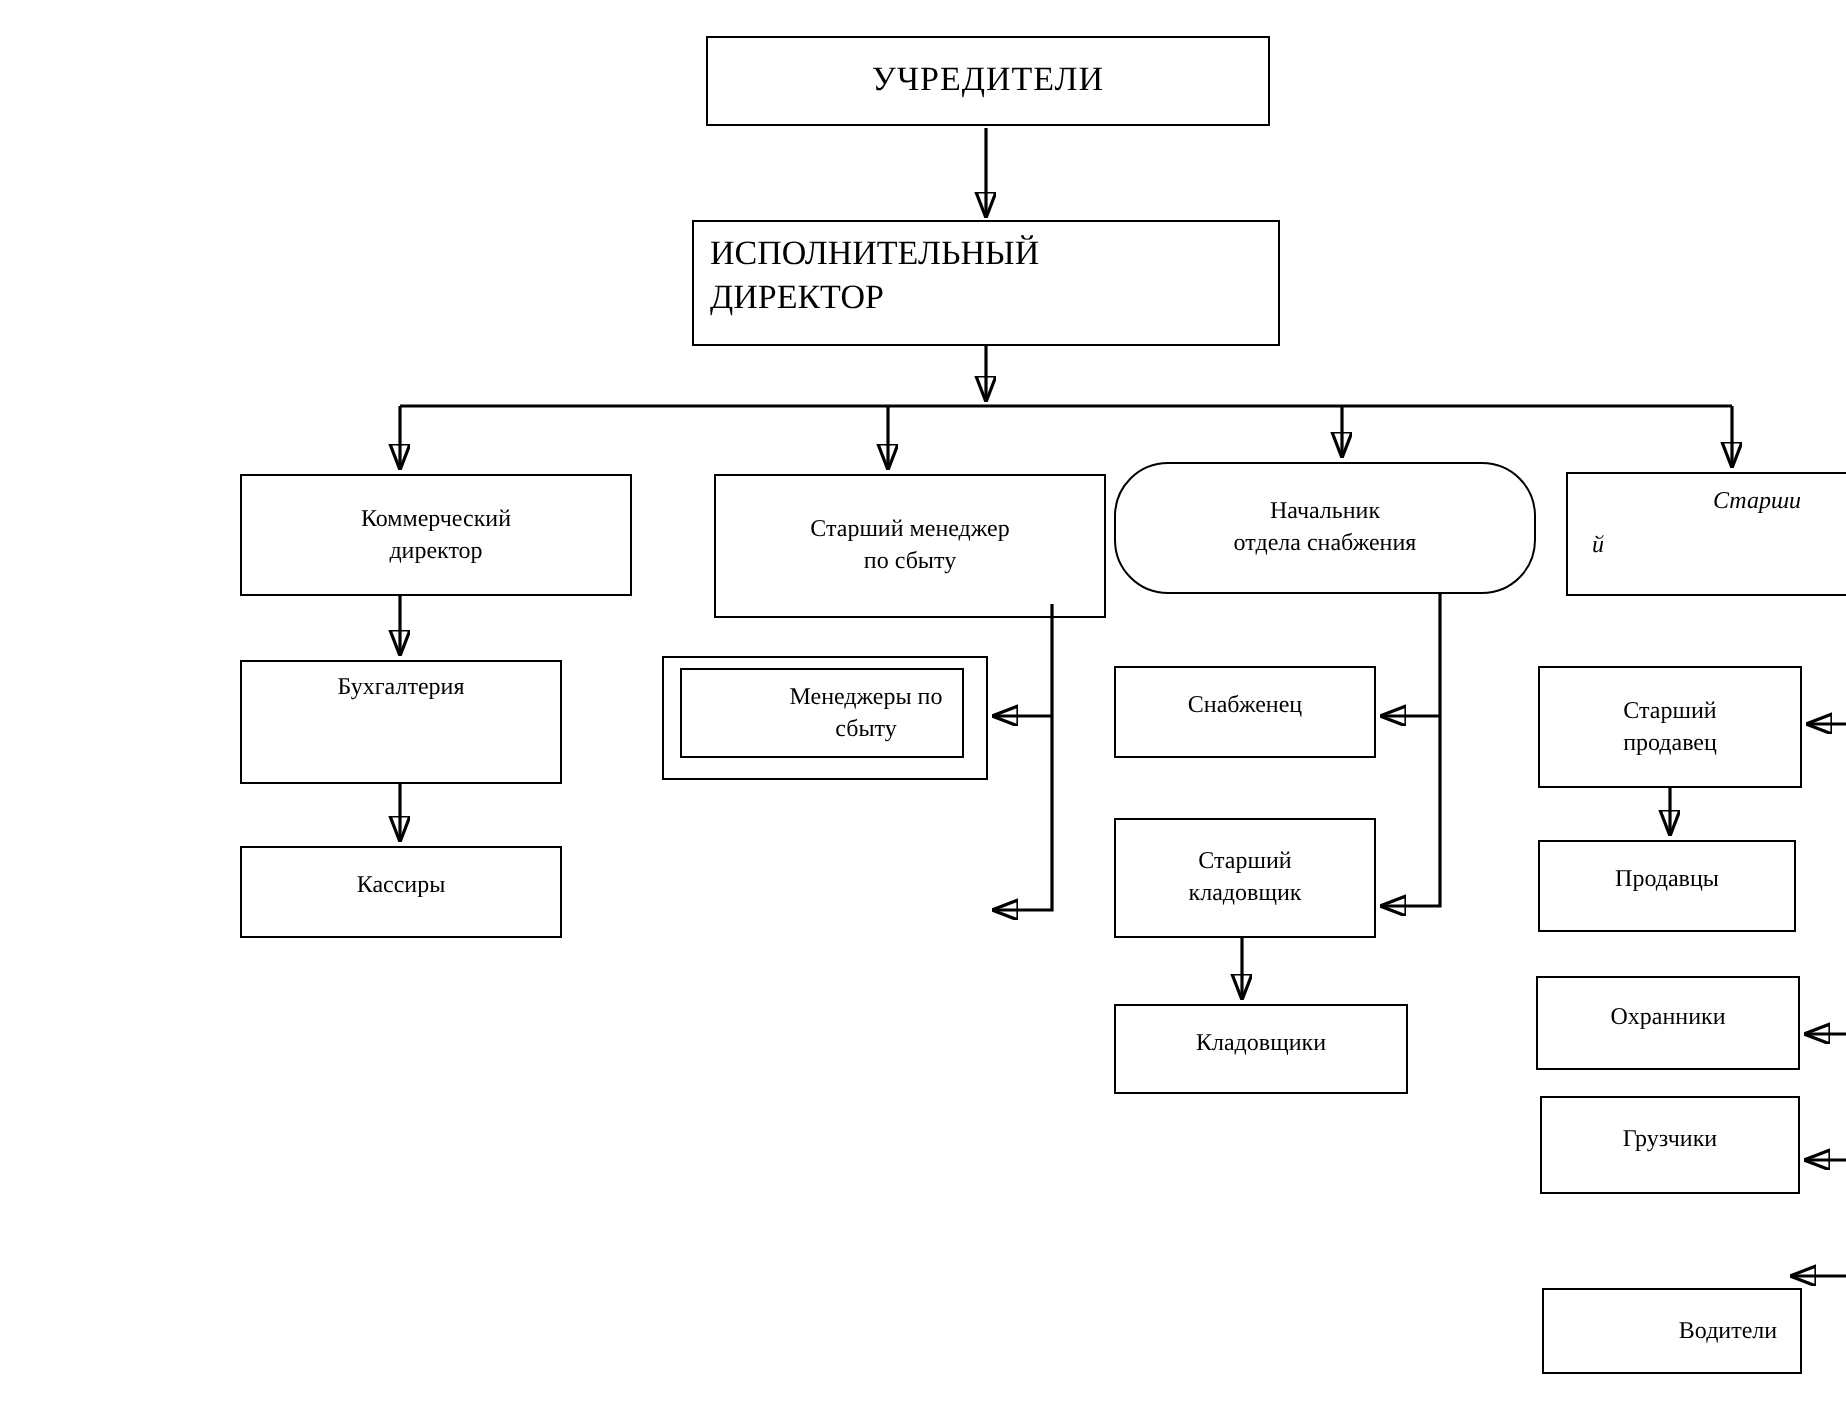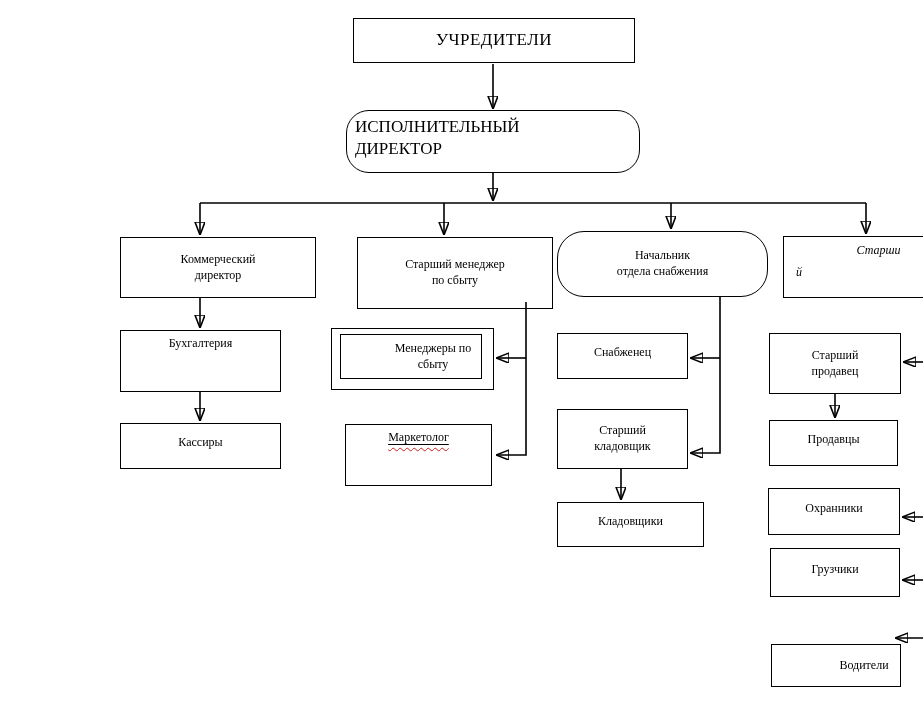--- a/index.html
+++ b/index.html
@@ -33,21 +33,21 @@
   .box span { display: block; }
   
   .top-align { justify-content: flex-start; padding-top: 5px; }
   
   .left-align {
     align-items: flex-start;
     justify-content: flex-start;
     text-align: left;
     padding: 5px 0 0 8px;
   }
-  .caps { font-size: 17px; border-radius: 23px; }
+  .caps { font-size: 17px; }
   
   .founders { font-size: 17px; letter-spacing: 0.5px; }
   
   .senior-wrap { justify-content: flex-start; padding-top: 6px; font-style: italic; }
   .senior-wrap .l1 { align-self: center; transform: translateX(21px); }
   .senior-wrap .l2 { align-self: flex-start; padding-left: 12px; margin-top: 6px; }
   
   .inner-box {
     position: absolute;
     border: 1.5px solid #000000;
@@ -126,25 +126,20 @@
     <span>Кассиры</span>
   </div>
 
   <div class="box" style="left:283px; top:328px; width:163px; height:62px;">
     <div class="inner-box" style="left:8px; top:5px; width:142px; height:45px;">
       <span>Менеджеры по</span>
       <span>сбыту</span>
     </div>
   </div>
 
-  <div class="box top-align" style="left:297px; top:424px; width:147px; height:62px;">
-    <span class="u-wavy">
-        <span class="u-black">Маркетолог</span>
-      </span>
-  </div>
 
   <div class="box slight-up" style="left:509px; top:333px; width:131px; height:46px;">
     <span>Снабженец</span>
   </div>
 
   <div class="box" style="left:509px; top:409px; width:131px; height:60px;">
     <span>Старший</span>
     <span>кладовщик</span>
   </div>
 

